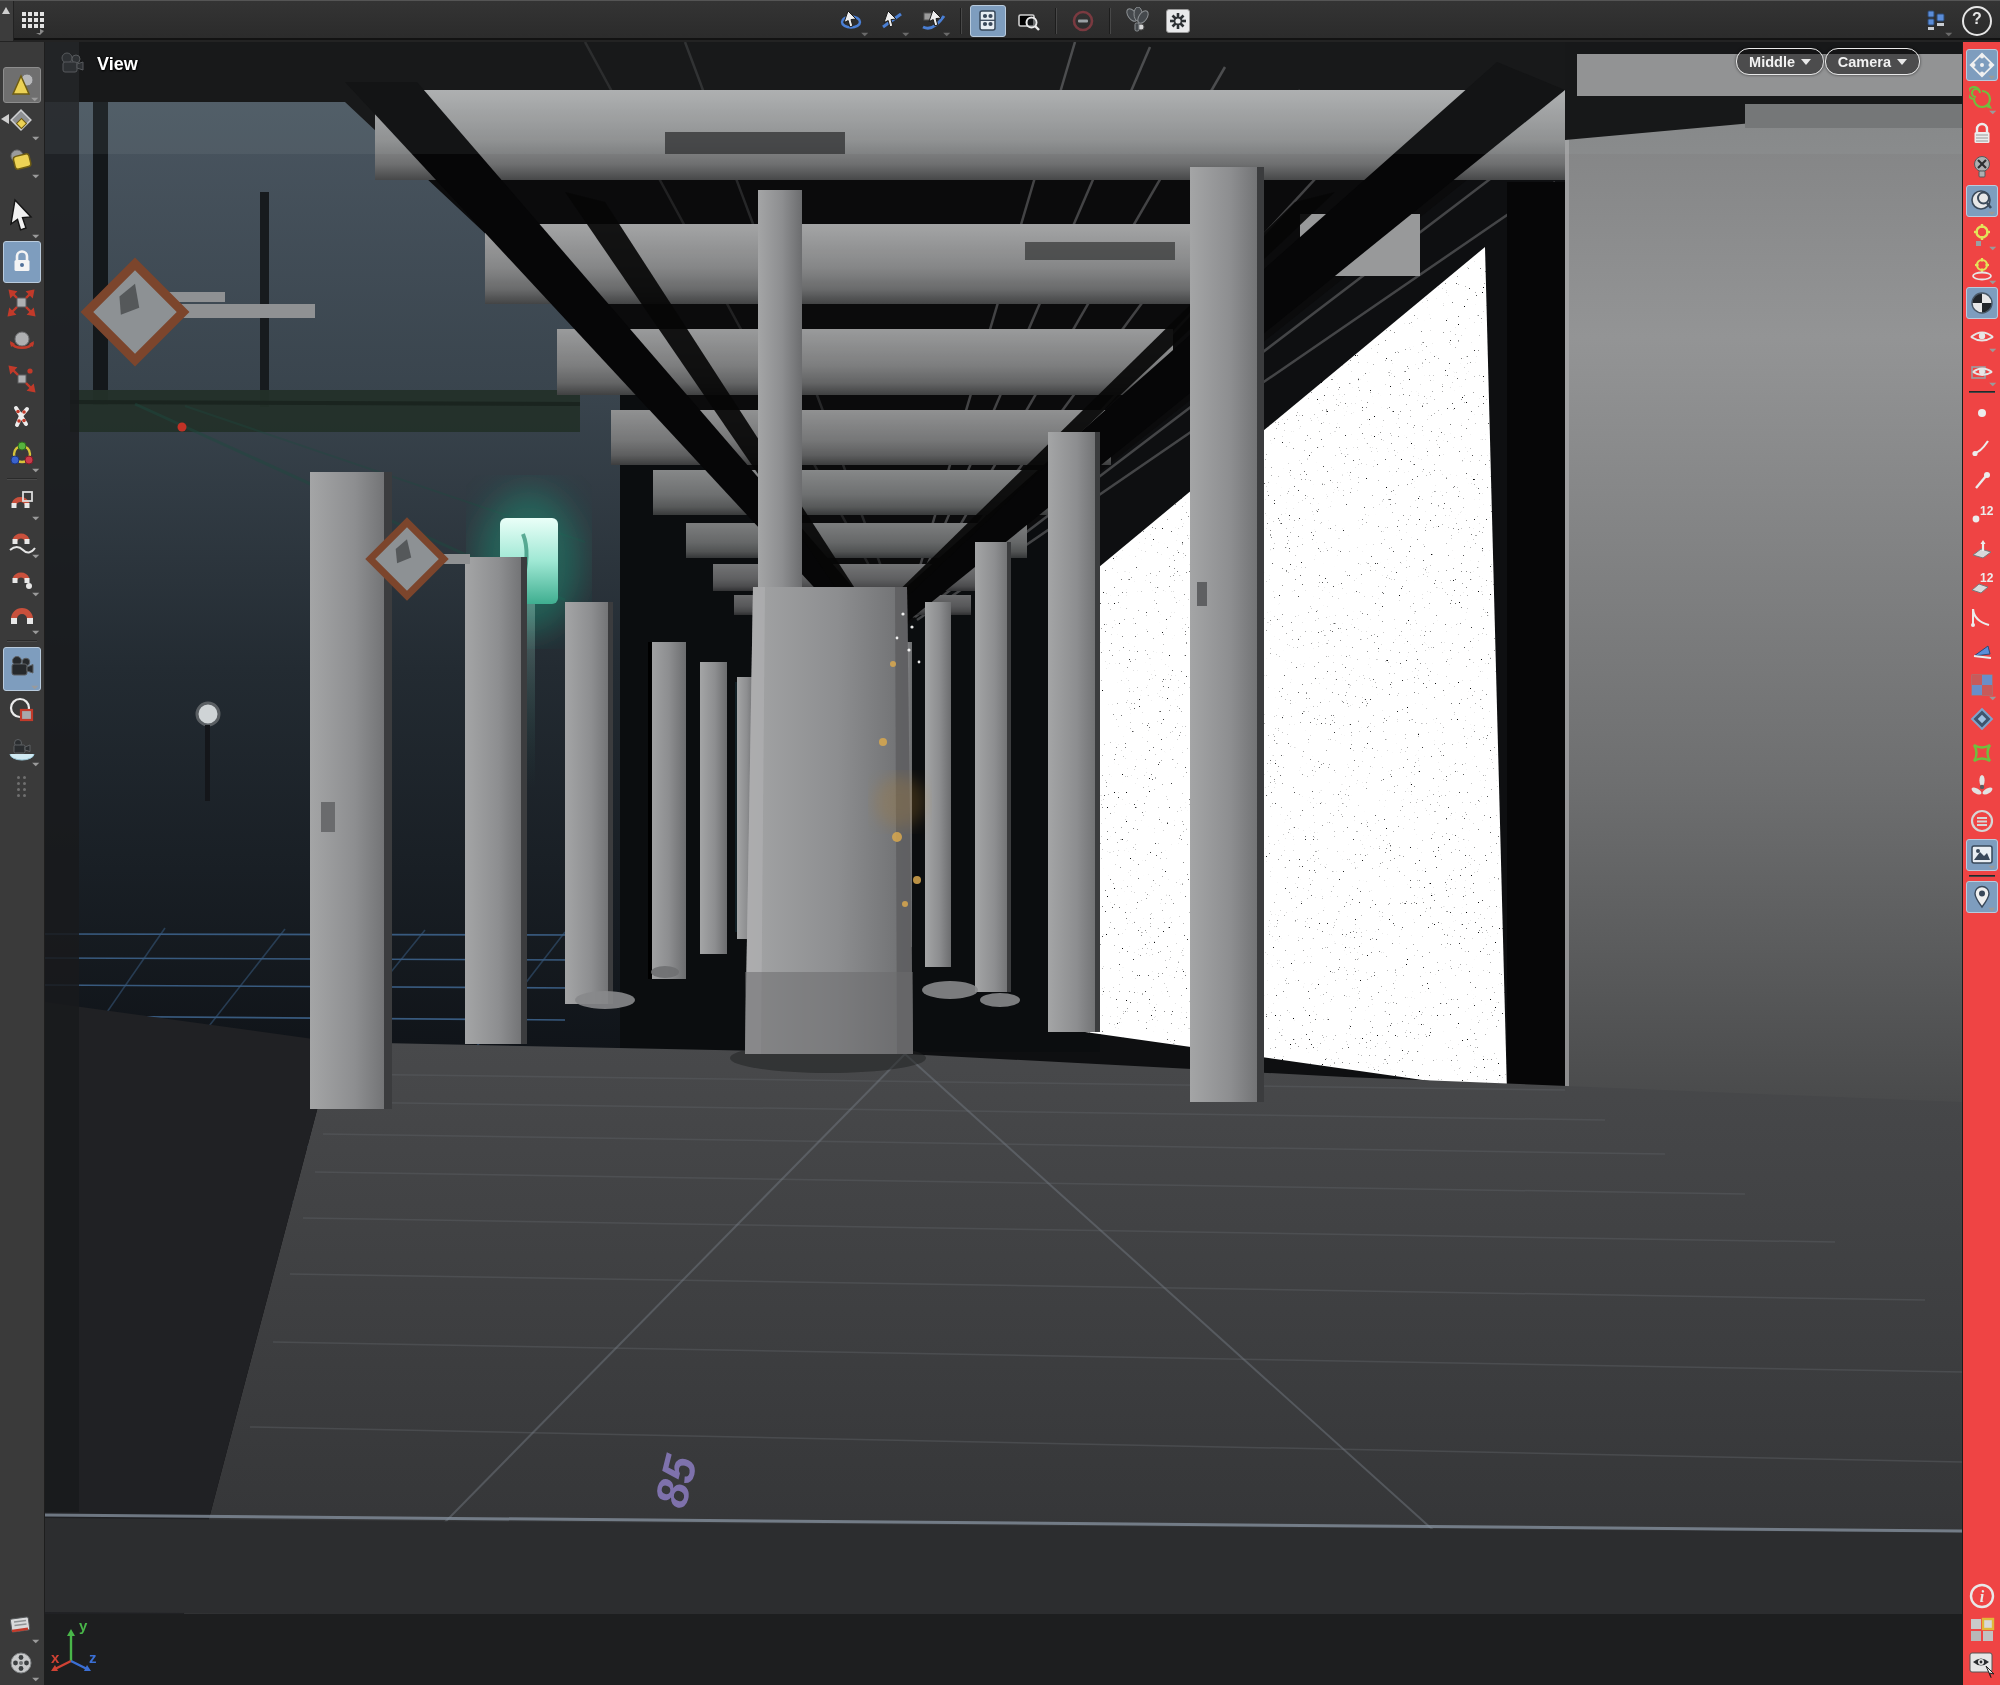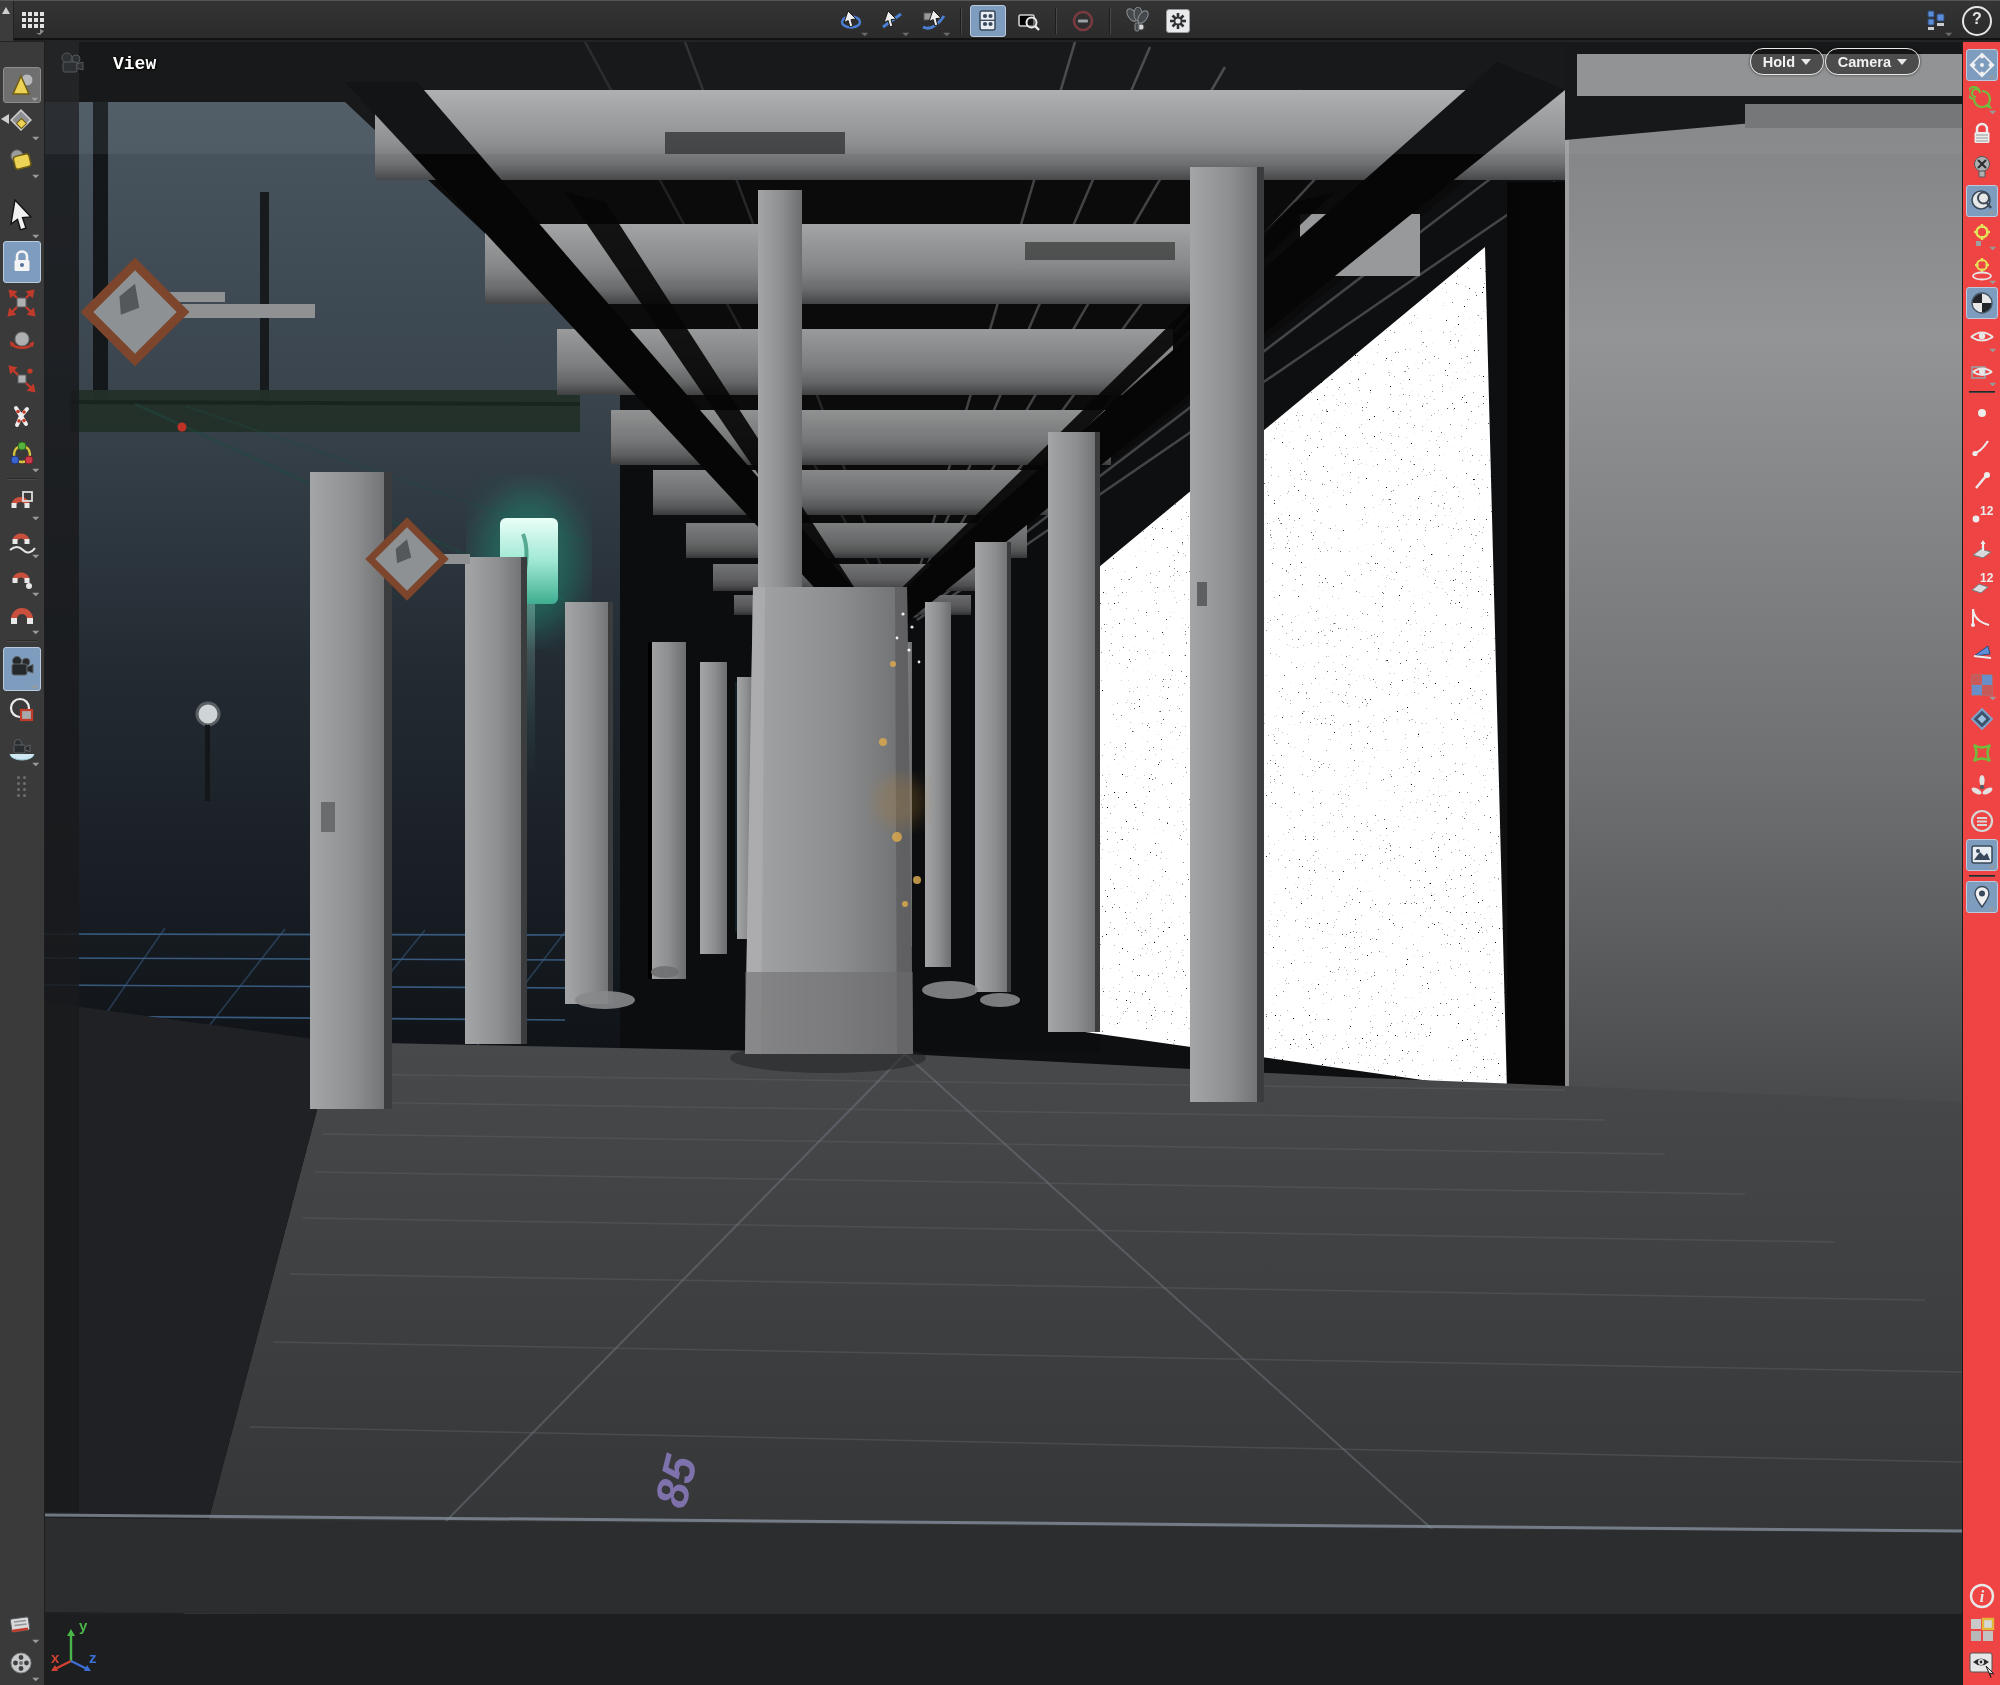--- a/index.html
+++ b/index.html
@@ -53,21 +53,21 @@
   .rb-cell{width:32px;height:32px;margin:1px 0;display:flex;align-items:center;justify-content:center;
            position:relative;border-radius:3px;flex:none;}
   .rb-cell.active{background:#7e9dbe;border:1px solid #b9cbdd;box-sizing:border-box;}
   .rb-sep{width:26px;height:1px;background:#262626;border-bottom:1px solid #454545;margin:3px 0;flex:none;}
   .rb-bottom{margin-top:auto;display:flex;flex-direction:column;align-items:center;padding-bottom:4px;}
 
   
   #viewport{position:absolute;left:45px;top:42px;width:1917px;height:1643px;overflow:hidden;background:#101113;}
   #scene{position:absolute;left:0;top:0;}
 
-  #view-label{position:absolute;left:12px;top:8px;display:flex;align-items:center;gap:26px;z-index:5;font-family:Liberation Mono, monospace;}
+  #view-label{position:absolute;left:12px;top:8px;display:flex;align-items:center;gap:10px;z-index:5;}
   #view-label .txt{color:#fff;font-weight:bold;font-size:18px;text-shadow:0 1px 2px #000,1px 0 2px #000;}
 
   .pill{position:absolute;top:6px;height:25px;border:1.5px solid #e9e9e9;border-radius:13px;
         background:rgba(18,18,18,.55);color:#f2f2f2;font-size:14.5px;font-weight:bold;
         display:flex;align-items:center;justify-content:center;gap:6px;padding:0 12px;z-index:5;
         box-shadow:0 0 3px rgba(0,0,0,.6);}
   .pill .dn{width:0;height:0;border-left:5px solid transparent;border-right:5px solid transparent;
             border-top:6px solid #e9e9e9;}
   #pill-persp{right:138px;}
   #pill-camera{right:42px;}
@@ -906,21 +906,21 @@
     <svg width="30" height="28">
       <circle cx="10" cy="8" r="5" fill="#2e3134" stroke="#56595c"></circle>
       <circle cx="19" cy="9" r="4" fill="#2e3134" stroke="#56595c"></circle>
       <rect x="6" y="12" width="14" height="10" rx="2" fill="#2e3134" stroke="#56595c"></rect>
       <path d="M20,14 L26,12 V20 L20,18 Z" fill="#2e3134" stroke="#56595c"></path>
     </svg>
     <span class="txt">View</span>
   </div>
 
   <div class="pill" id="pill-persp">
-    <span>Hold</span>
+    <span>Middle</span>
     <span class="dn"></span>
   </div>
   <div class="pill" id="pill-camera">
     <span>Camera</span>
     <span class="dn"></span>
   </div>
 
   <div id="axis-gizmo">
     <svg width="48" height="56" viewBox="0 0 48 56">
       <line x1="22" y1="42" x2="22" y2="16" stroke="#49b649" stroke-width="2.4"></line>

